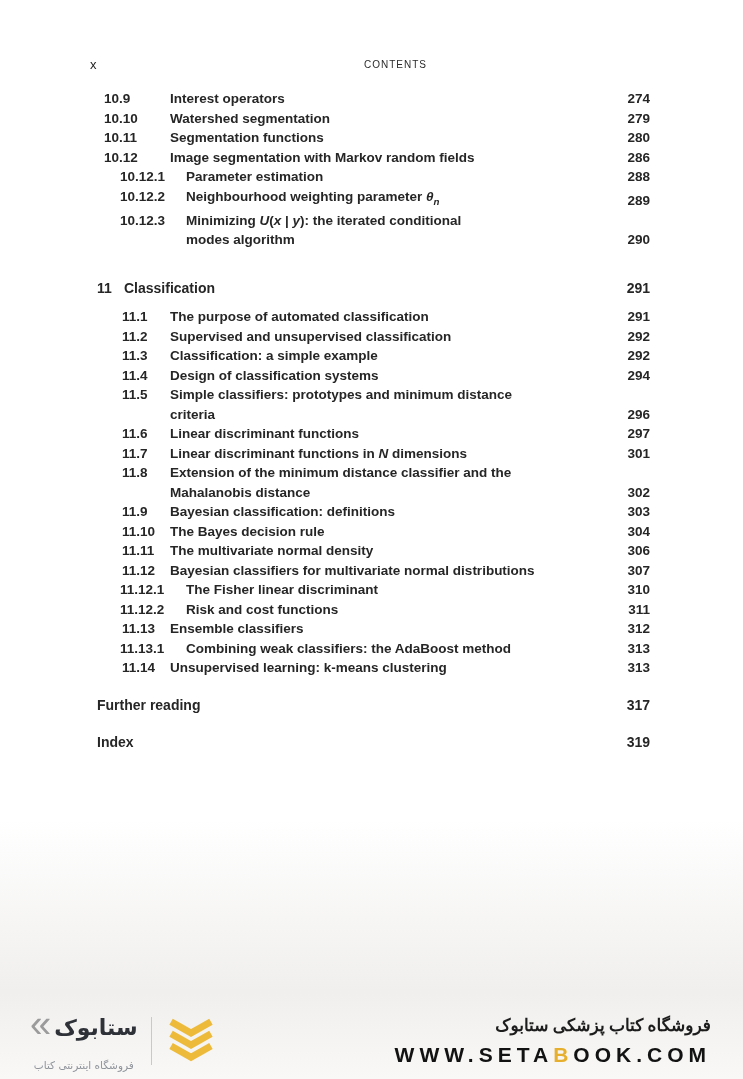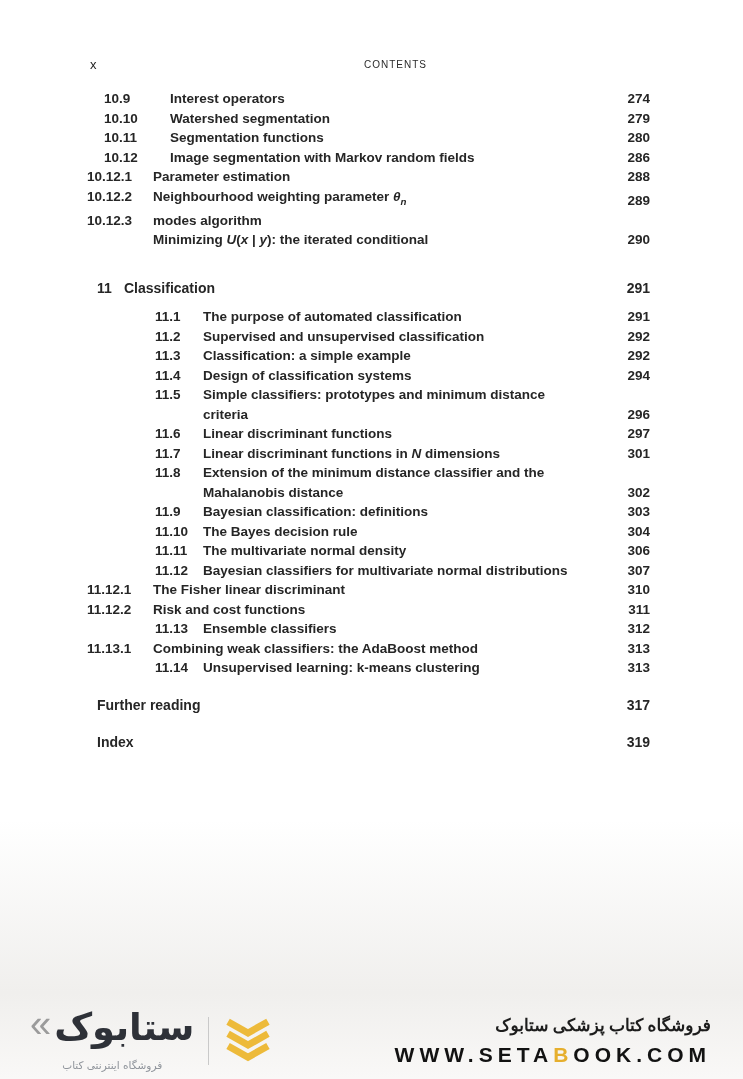--- a/index.html
+++ b/index.html
@@ -18,35 +18,35 @@
   .row .num{flex:none;}
   .row .title{flex:none;}
   .row .pg{flex:none;margin-left:auto;align-self:flex-end;text-align:right;}
   .tl{display:block;}
   .it{font-style:italic;}
   sub{font-size:0.72em;}
   .l0{padding-left:97px;font-size:14px;}
   .l0 .num{width:27px;}
   .l1a{padding-left:104px;}
   .l1a .num{width:66px;}
-  .l1b{padding-left:122px;margin-left:33px;}
+  .l1b{padding-left:122px;}
   .l1b .num{width:48px;}
-  .l2{padding-left:87px;}
+  .l2{padding-left:120px;}
   .l2 .num{width:66px;}
   .bold{font-weight:bold;}
   .gap-xl{margin-top:29px;margin-bottom:9px;}
   .gap-lg{margin-top:18px;}
   
   .footer{position:absolute;left:0;right:0;bottom:0;height:100px;}
   .footer-left{position:absolute;left:30px;bottom:8px;display:flex;align-items:center;gap:13px;}
   .logo-block{text-align:center;}
   .logo-word{display:flex;align-items:center;gap:3px;}
   .logo-mark{font-size:38px;line-height:30px;color:#9b9b9b;transform:translateY(-4px);}
   .logo-text{font-family:"DejaVu Sans",sans-serif;direction:rtl;font-weight:bold;
-    font-size:37px;line-height:34px;color:#2e3138;}
+    font-size:22px;line-height:34px;color:#2e3138;}
   .logo-sub{font-family:"DejaVu Sans",sans-serif;direction:rtl;font-size:10.5px;
     color:#8f949b;margin-top:14px;}
   .footer-divider{width:1px;height:48px;background:#c9c9c9;}
   .footer-right{position:absolute;right:32px;bottom:12px;text-align:right;}
   .tagline{font-family:Liberation Serif, serif;direction:rtl;font-size:17px;
     font-weight:bold;color:#1c1c1c;margin-bottom:7px;}
   .website{font-size:21px;font-weight:bold;letter-spacing:5px;color:#121212;white-space:nowrap;}
   .website .gold{color:#E6AF2E;}
 </style>
 </head>
@@ -94,22 +94,22 @@
     <div class="row l2">
       <span class="num">10.12.2</span>
       <span class="title">
         <span class="tl"><span>Neighbourhood weighting parameter </span><span class="it">θ</span><sub class="it">n</sub></span>
       </span>
       <span class="pg">289</span>
     </div>
     <div class="row l2">
       <span class="num">10.12.3</span>
       <span class="title">
+        <span class="tl"><span>Minimizing </span><span class="it">U</span><span>(</span><span class="it">x</span><span> | </span><span class="it">y</span><span>): the iterated conditional</span></span>
         <span class="tl">modes algorithm</span>
-        <span class="tl"><span>Minimizing </span><span class="it">U</span><span>(</span><span class="it">x</span><span> | </span><span class="it">y</span><span>): the iterated conditional</span></span>
       </span>
       <span class="pg">290</span>
     </div>
     <div class="row l0 bold gap-xl">
       <span class="num">11</span>
       <span class="title">
         <span class="tl">Classification</span>
       </span>
       <span class="pg">291</span>
     </div>

